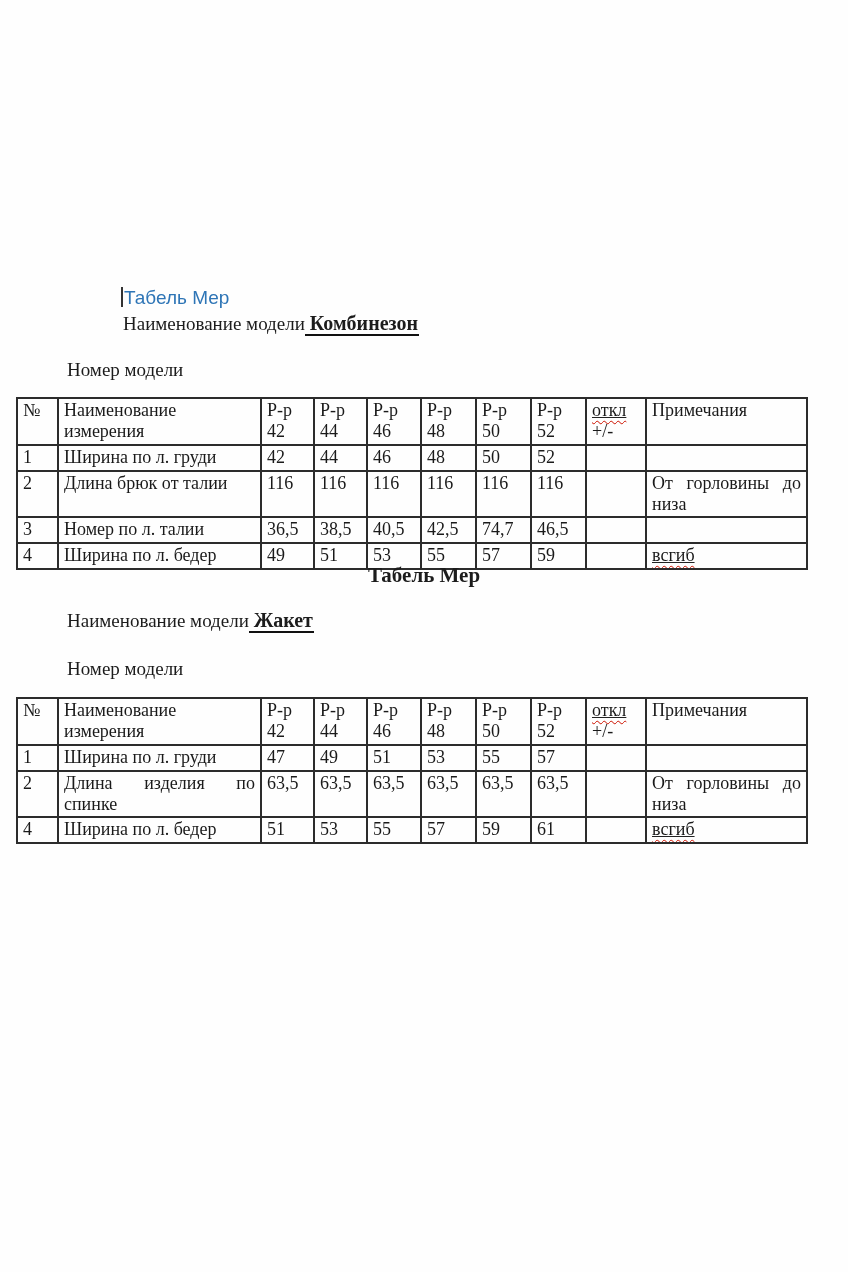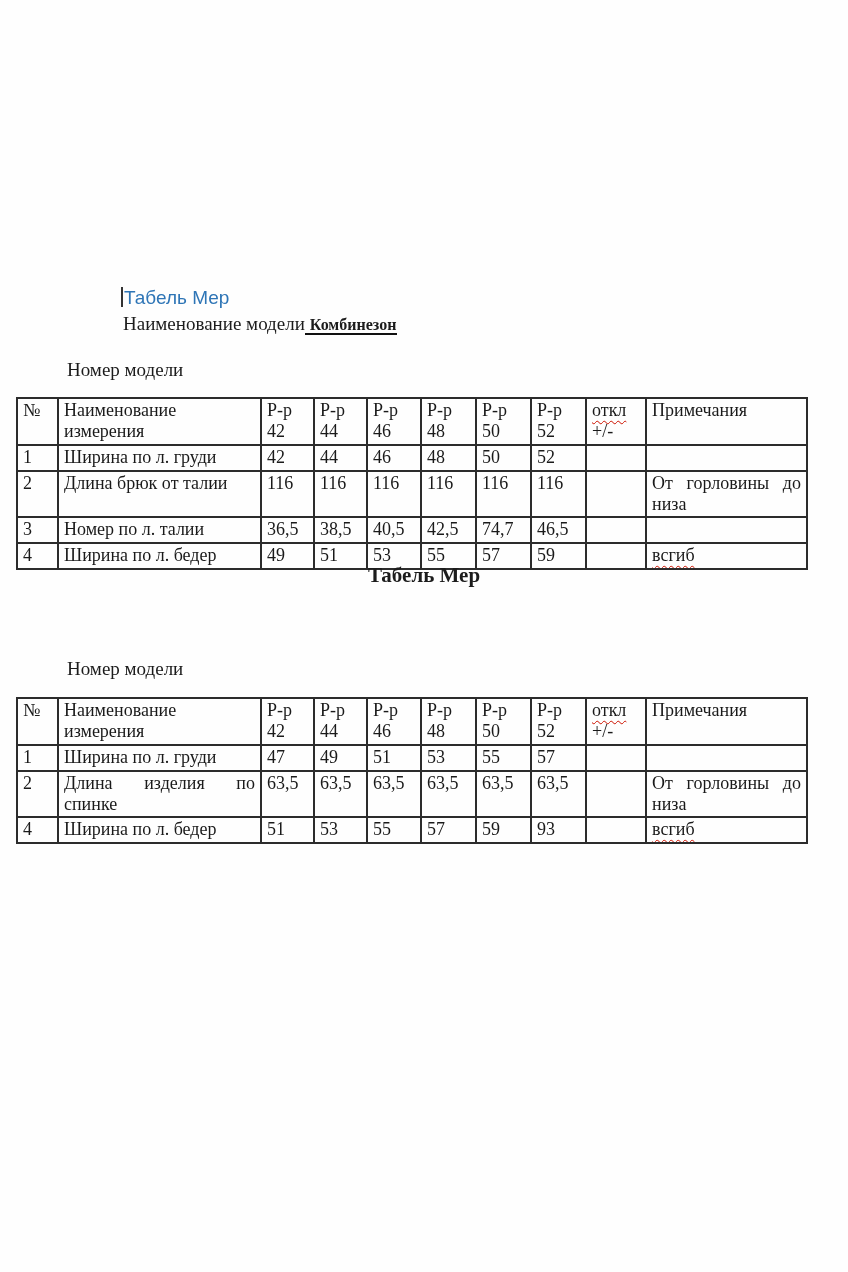--- a/index.html
+++ b/index.html
@@ -23,21 +23,21 @@
     font-size:19px;line-height:22px;
     color:#2e75b6;
   }
   .cursor{
     display:inline-block;width:2px;height:20px;
     background:#333;vertical-align:-3px;margin-right:1px;
   }
   .model-line-1{left:123px;top:312px;font-size:19px;line-height:23px;}
   .model-line-2{left:67px;top:609px;font-size:19px;line-height:23px;}
   .model-name{
-    font-weight:bold;font-size:16px;
+    font-weight:bold;font-size:20px;
     border-bottom:2px solid #111;
     padding:0 1px 0 5px;
   }
   .number-line-1{left:67px;top:359px;font-size:19px;}
   .number-line-2{left:67px;top:658px;font-size:19px;}
   .heading-center{
     left:0;top:563px;width:848px;text-align:center;
     font-weight:bold;font-size:21px;
   }
   
@@ -56,21 +56,21 @@
     vertical-align:top;text-align:left;
     font-weight:normal;
     overflow:hidden;
   }
   .measure-table thead tr{height:43px;}
   .measure-table tbody tr{height:22px;}
   .measure-table tbody tr.tall{height:46px;}
   .hdr-line{display:block;}
   td.justify, th.justify{text-align:justify;margin-left:16px;}
   
-  .und{text-decoration-color:#222;}
+  .und{text-decoration:underline;text-decoration-color:#222;}
   .wavy{
     text-decoration:underline wavy #cc1100;
     text-decoration-thickness:1px;
     text-underline-offset:4px;
   }
 </style>
 </head>
 <body>
 
 <div class="page">
@@ -180,20 +180,23 @@
           <td>57</td>
           <td>59</td>
           <td></td>
           <td><span class="und"><span class="wavy">всгиб</span></span></td>
         </tr>
       </tbody>
     </table>
 
   <div class="abs heading-center">Табель Мер</div>
 
+  <div class="abs model-line-2">
+    <span>Наименование модели</span><span class="model-name">Жакет</span>
+  </div>
 
   <div class="abs number-line-2">Номер модели</div>
 
   <table class="measure-table t2">
     <colgroup>
       <col style="width:41px">
         <col style="width:203px">
       <col style="width:53px">
         <col style="width:53px">
         <col style="width:54px">
@@ -264,20 +267,20 @@
           <td class="justify">От горловины до низа</td>
         </tr>
         <tr>
           <td>4</td>
           <td>Ширина по л. бедер</td>
           <td>51</td>
           <td>53</td>
           <td>55</td>
           <td>57</td>
           <td>59</td>
-          <td>93</td>
+          <td>61</td>
           <td></td>
           <td><span class="und"><span class="wavy">всгиб</span></span></td>
         </tr>
       </tbody>
     </table>
 
 </div>
 
 </body></html>

